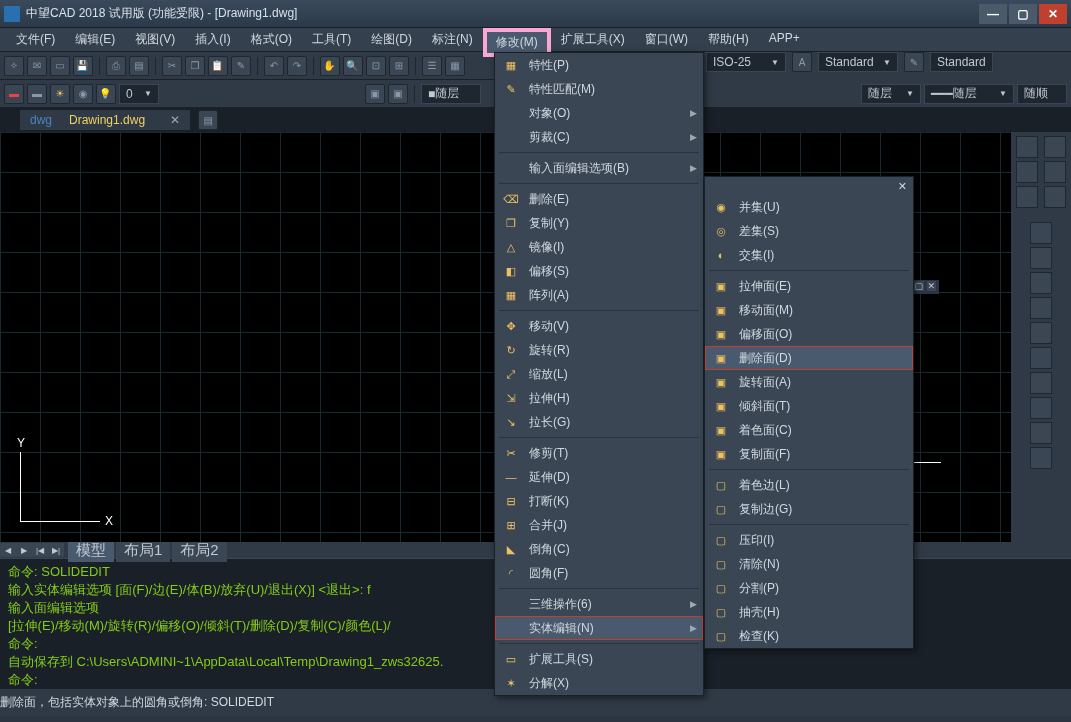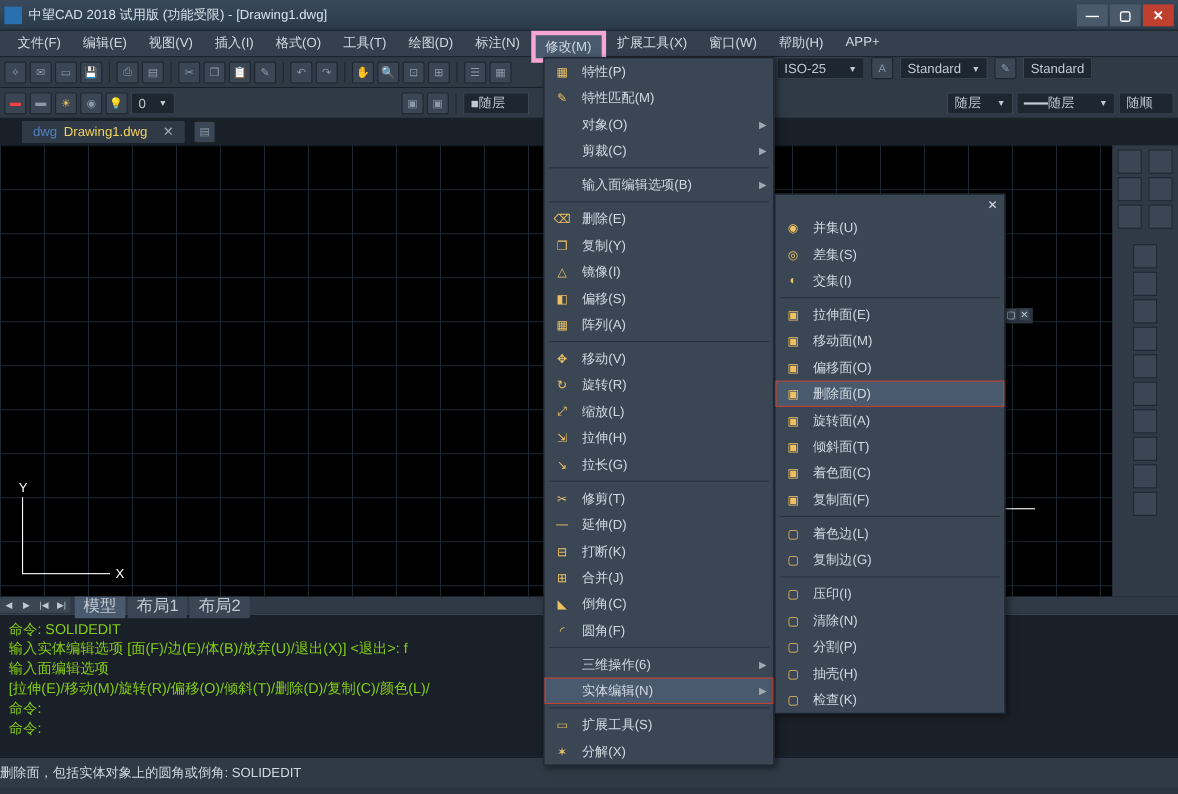--- a/index.html
+++ b/index.html
@@ -20,21 +20,21 @@
 
 
 .toolbar { height: 28px; background: #2f3a46; display: flex; align-items: center; padding: 0 4px; gap: 3px; border-bottom: 1px solid #1a2028; }
 .tb-icon { width: 20px; height: 20px; background: #3a4654; border: 1px solid #1e2630; border-radius: 2px; display: inline-flex; align-items: center; justify-content: center; font-size: 10px; color: #8a98a8; }
 .tb-sep { width: 1px; height: 18px; background: #1e2630; margin: 0 3px; }
 .tb-combo { height: 20px; background: #1e2630; border: 1px solid #3a4654; padding: 0 6px; display: flex; align-items: center; min-width: 80px; color: #c0c8d0; }
 .tb-combo .arrow { margin-left: auto; font-size: 8px; }
 
 
 .doctab-row { height: 24px; background: #1a2028; display: flex; align-items: center; padding: 0 20px; }
-.doctab { background: #2f3a46; padding: 3px 10px; display: flex; align-items: center; gap: 6px; color: #f0d060; font-family: monospace; }
+.doctab { background: #2f3a46; padding: 3px 10px; display: flex; align-items: center; gap: 17px; color: #f0d060; font-family: monospace; }
 .doctab .x { color: #a0a8b0; margin-left: 8px; }
 
 
 .main { position: relative; height: 410px; background: #000; display: flex; }
 .canvas { flex: 1; background: #000; position: relative; }
 .grid-bg { position: absolute; inset: 0; background-image: linear-gradient(#1a2830 1px, transparent 1px), linear-gradient(90deg, #1a2830 1px, transparent 1px); background-size: 40px 40px; }
 .axis { position: absolute; left: 20px; bottom: 20px; }
 .axis-y { position: absolute; left: 0; bottom: 0; width: 1px; height: 70px; background: #fff; }
 .axis-x { position: absolute; left: 0; bottom: 0; width: 80px; height: 1px; background: #fff; }
 .axis-label-x { position: absolute; left: 85px; bottom: -6px; color: #fff; }
@@ -245,20 +245,21 @@
       <div class="model-tab">布局2</div>
     </div>
 </div>
 
 <div class="cmdarea" id="cmdarea">
     <div class="cmdline">命令: SOLIDEDIT</div>
     <div class="cmdline">输入实体编辑选项 [面(F)/边(E)/体(B)/放弃(U)/退出(X)] &lt;退出&gt;: f</div>
     <div class="cmdline">输入面编辑选项</div>
     <div class="cmdline">[拉伸(E)/移动(M)/旋转(R)/偏移(O)/倾斜(T)/删除(D)/复制(C)/颜色(L)/</div>
     <div class="cmdline">命令:</div>
+    <div class="cmdline">自动保存到 C:\Users\ADMINI~1\AppData\Local\Temp\Drawing1_zws32625.</div>
     <div class="cmdline">命令:</div>
   </div>
 
 <div class="statusbar">
   <span>删除面，包括实体对象上的圆角或倒角: SOLIDEDIT</span>
 </div>
 
 <div class="dropdown dd1" id="dd1">
     <div class="dd-item">
       <span class="dd-icon">▦</span>

